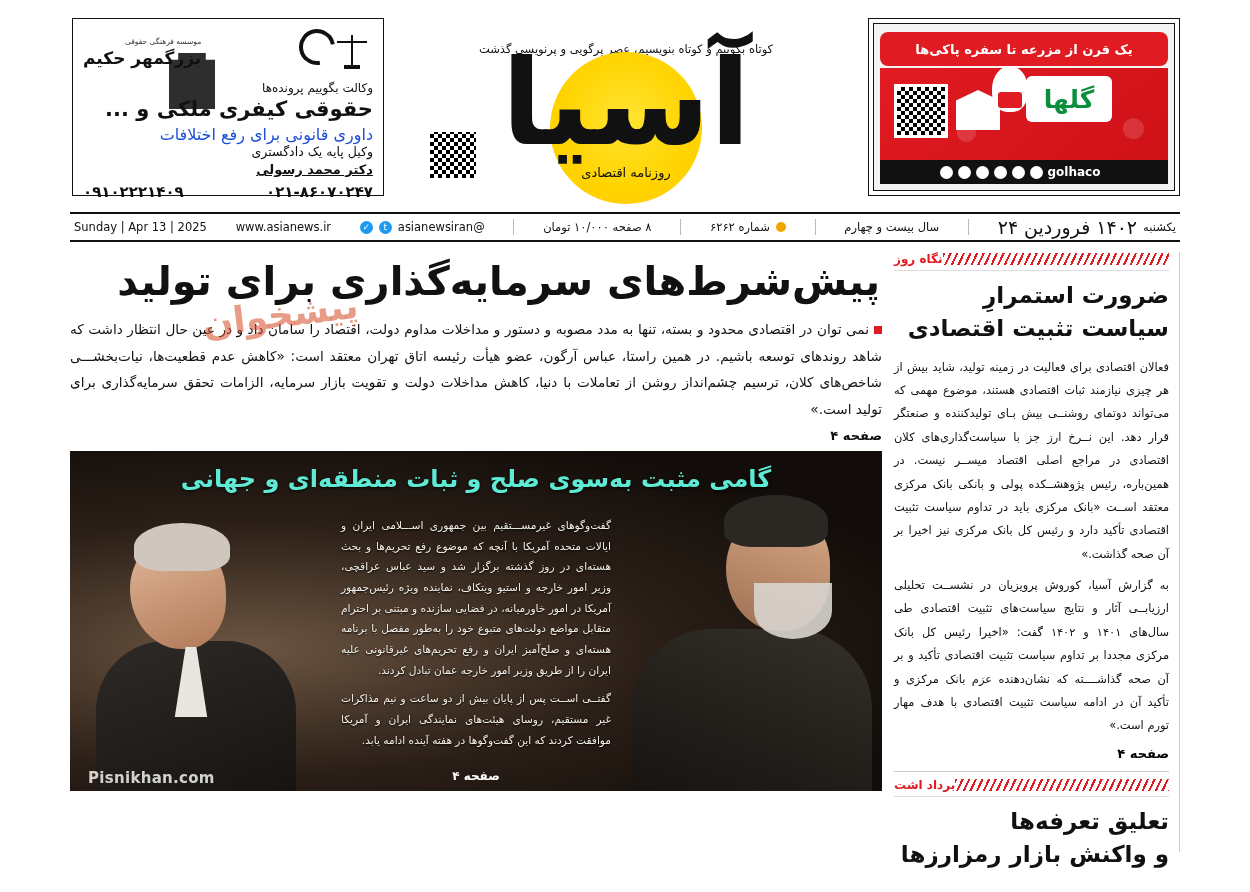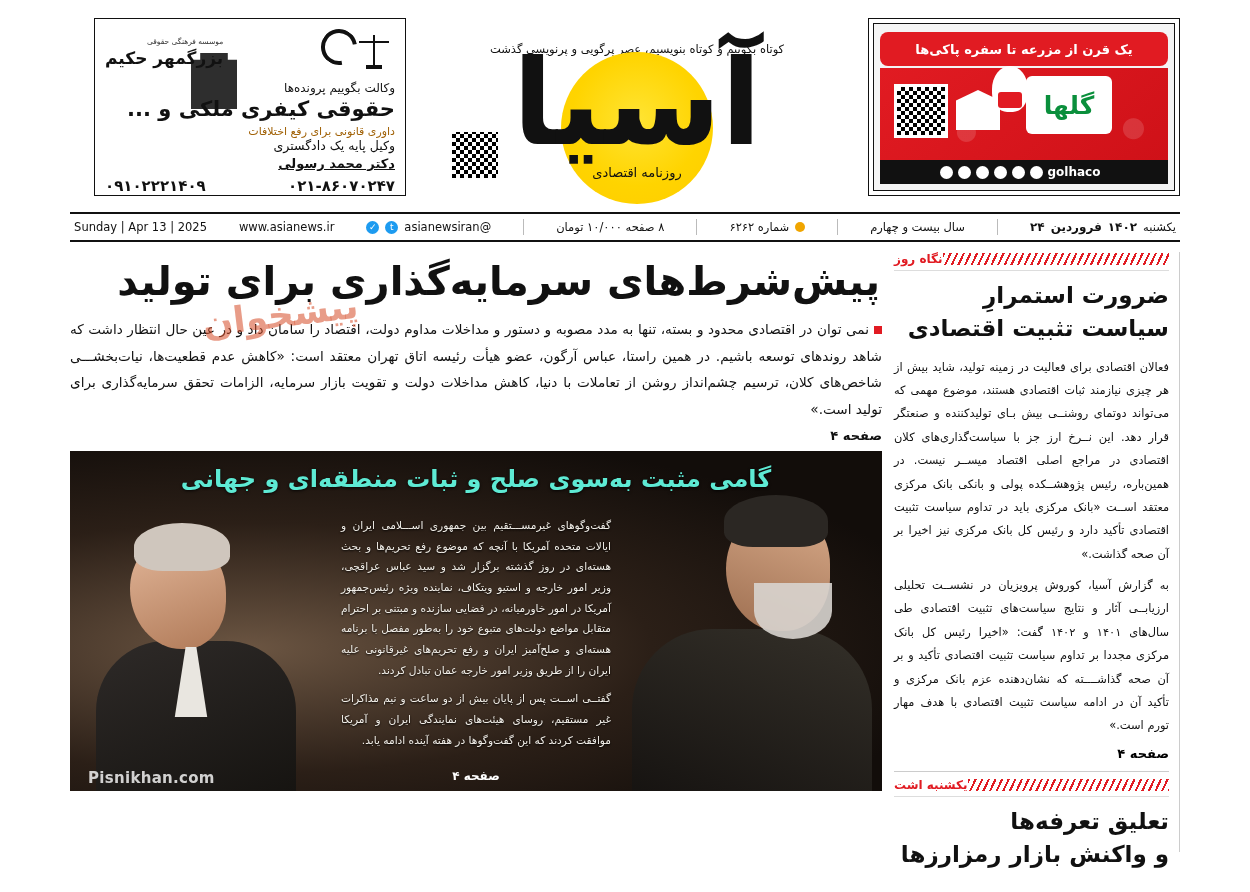--- a/index.html
+++ b/index.html
@@ -14,21 +14,21 @@
     height: 892px;
     margin: 0 auto;
     background: #ffffff;
     overflow: hidden;
   }
 
   
   .masthead {
     position: relative;
     height: 212px;
-    padding: 18px 70px 0 94px;
+    padding: 18px 70px 0 72px;
     display: flex;
     flex-direction: row-reverse;
     justify-content: flex-end;
     align-items: flex-start;
   }
 
   
   .ad-left {
     width: 312px;
     height: 178px;
@@ -64,21 +64,21 @@
     background:
       radial-gradient(circle at 14% 30%, rgba(255,255,255,.18) 0 7px, transparent 8px),
       radial-gradient(circle at 30% 70%, rgba(255,255,255,.14) 0 9px, transparent 10px),
       radial-gradient(circle at 70% 25%, rgba(255,255,255,.12) 0 8px, transparent 9px),
       radial-gradient(circle at 88% 66%, rgba(255,255,255,.14) 0 10px, transparent 11px),
       linear-gradient(140deg,#e11b22 0%,#cf1118 100%);
   }
   .ad-logo-circle {
     position: absolute;
     top: 8px; right: 56px;
-    width: 86px; height: 58px;
+    width: 86px; height: 46px;
     background: #fff;
     border-radius: 6px;
     display: flex; align-items: center; justify-content: center;
     color: #0a8f3c;
     font-size: 25px; font-weight: bold;
   }
   .ad-chef {
     position: absolute;
     top: -2px; right: 140px;
     width: 36px; height: 46px;
@@ -160,21 +160,21 @@
   }
   .firm-mark .scale:after {
     content: "";
     position: absolute; left: 9px; bottom: 0;
     width: 16px; height: 4px; background: #111;
   }
   .firm-name { font-size: 17px; font-weight: bold; color: #111; }
   .firm-sub { font-size: 7.5px; color: #333; margin-bottom: 2px; }
   .ad-right .line1 { font-size: 12px; color: #111; margin-top: 4px; }
   .ad-right .line2 { font-size: 21px; font-weight: bold; color: #111; margin-top: 2px; }
-  .ad-right .line3 { font-size: 11px; color: #a16207; margin-top: 4px; }
+  .ad-right .line3 { font-size: 16px; color: #1d4ed8; margin-top: 4px; }
   .ad-right .line4 { font-size: 12.5px; color: #111; }
   .ad-right .line5 { font-size: 13px; font-weight: bold; color: #111; margin-top: 3px; text-decoration: underline; }
   .ad-right .phones {
     margin-top: 6px;
     font-size: 15px; font-weight: bold; color: #111;
     display: flex; justify-content: space-between;
   }
   .ad-right .bigicon {
     position: absolute; left: 96px; top: 34px;
     width: 46px; height: 56px;
@@ -253,21 +253,21 @@
   }
   .twitter-dot {
     width: 13px; height: 13px; border-radius: 50%;
     background: #1d9bf0; color: #fff;
     font-size: 9px; line-height: 13px; text-align: center;
   }
   .orange-dot {
     width: 10px; height: 10px; border-radius: 50%;
     background: #f0a500; display: inline-block;
   }
-  .date-fa { font-size: 12px; font-weight: bold; }
+  .date-fa { font-size: 19px; font-weight: normal; }
 
   
   .content {
     margin: 10px 70px 0 70px;
     display: flex;
     flex-direction: row;
     gap: 12px;
     height: 600px;
   }
   .col-main { flex: 1; position: relative; }
@@ -590,21 +590,21 @@
         <p>فعالان اقتصادی برای فعالیت در زمینه تولید، شاید بیش از هر چیزی نیازمند ثبات اقتصادی هستند، موضوع مهمی که می‌تواند دوتمای روشنــی بیش بـای تولیدکننده و صنعتگر قرار دهد. این نــرخ ارز جز با سیاست‌گذاری‌های کلان اقتصادی در مراجع اصلی اقتصاد میســر نیست. در همین‌باره، رئیس پژوهشــکده پولی و بانکی بانک مرکزی معتقد اســت «بانک مرکزی باید در تداوم سیاست تثبیت اقتصادی تأکید دارد و رئیس کل بانک مرکزی نیز اخیرا بر آن صحه گذاشت.»</p>
         <p>به گزارش آسیا، کوروش پرویزیان در نشســت تحلیلی ارزیابــی آثار و نتایج سیاست‌های تثبیت اقتصادی طی سال‌های ۱۴۰۱ و ۱۴۰۲ گفت: «اخیرا رئیس کل بانک مرکزی مجددا بر تداوم سیاست تثبیت اقتصادی تأکید و بر آن صحه گذاشــــته که نشان‌دهنده عزم بانک مرکزی و تأکید آن در ادامه سیاست تثبیت اقتصادی با هدف مهار تورم است.»</p>
       </div>
 
       <div class="side-pageref">صفحه ۴</div>
 
       <div class="side-divider"></div>
 
       <div class="side-kicker">
         <div class="hatch"></div>
-        <div class="label">یکشنبه اشت</div>
+        <div class="label">برداد اشت</div>
       </div>
 
       <div class="side-title">
         <div>تعلیق تعرفه‌ها</div>
         <div>و واکنش بازار رمزارزها</div>
       </div>
     </div>
 
     <div class="col-main">
 

